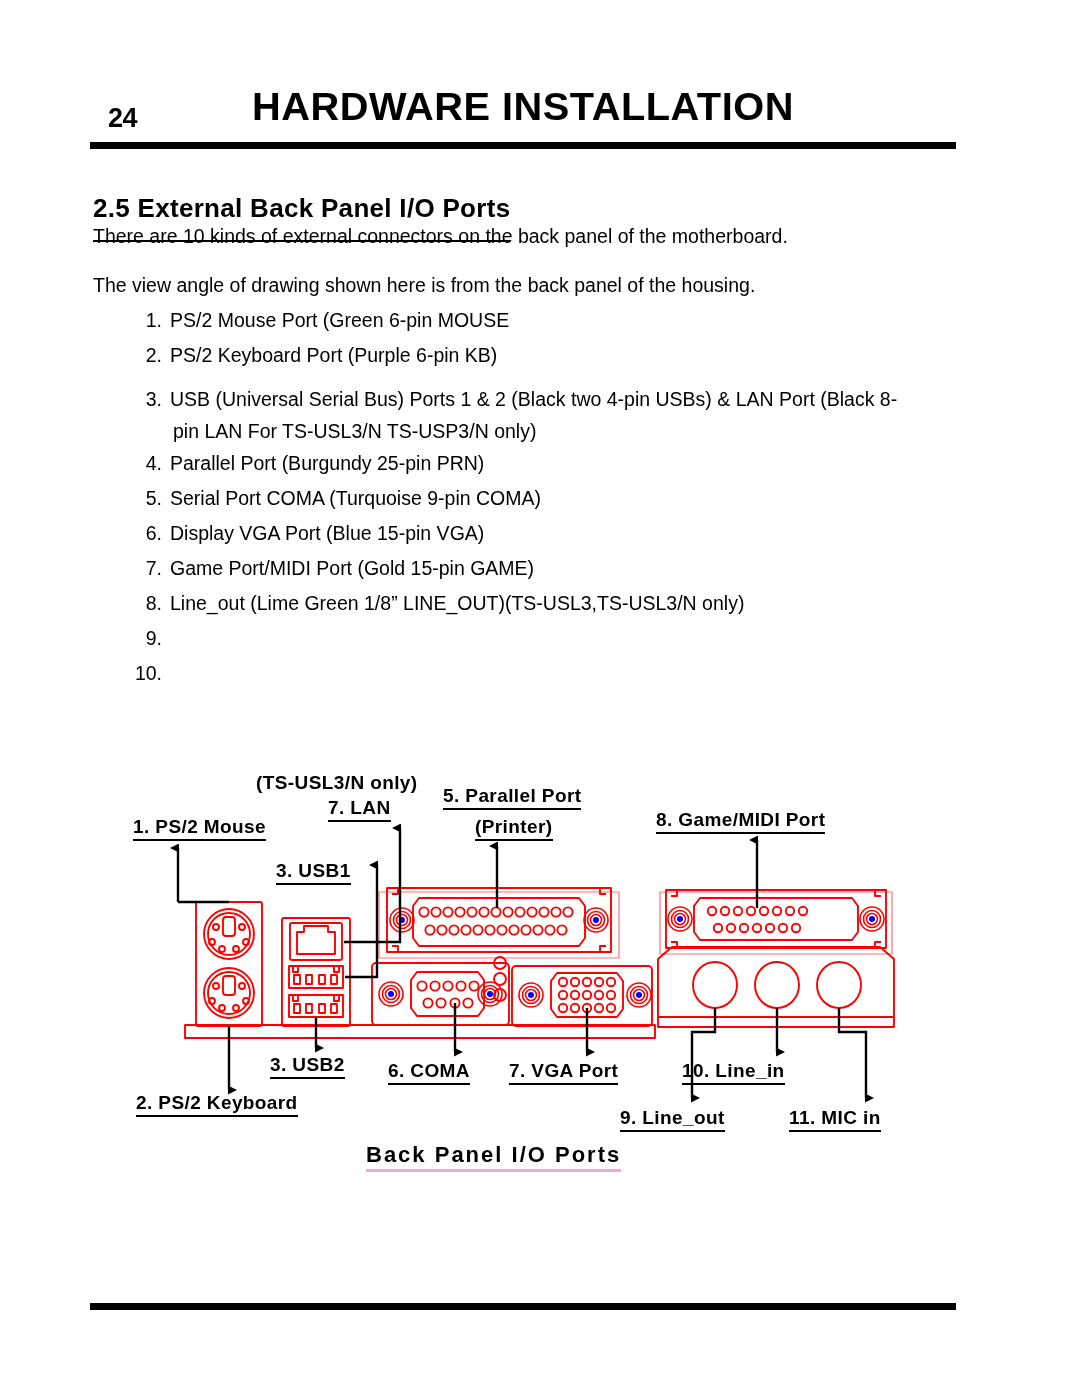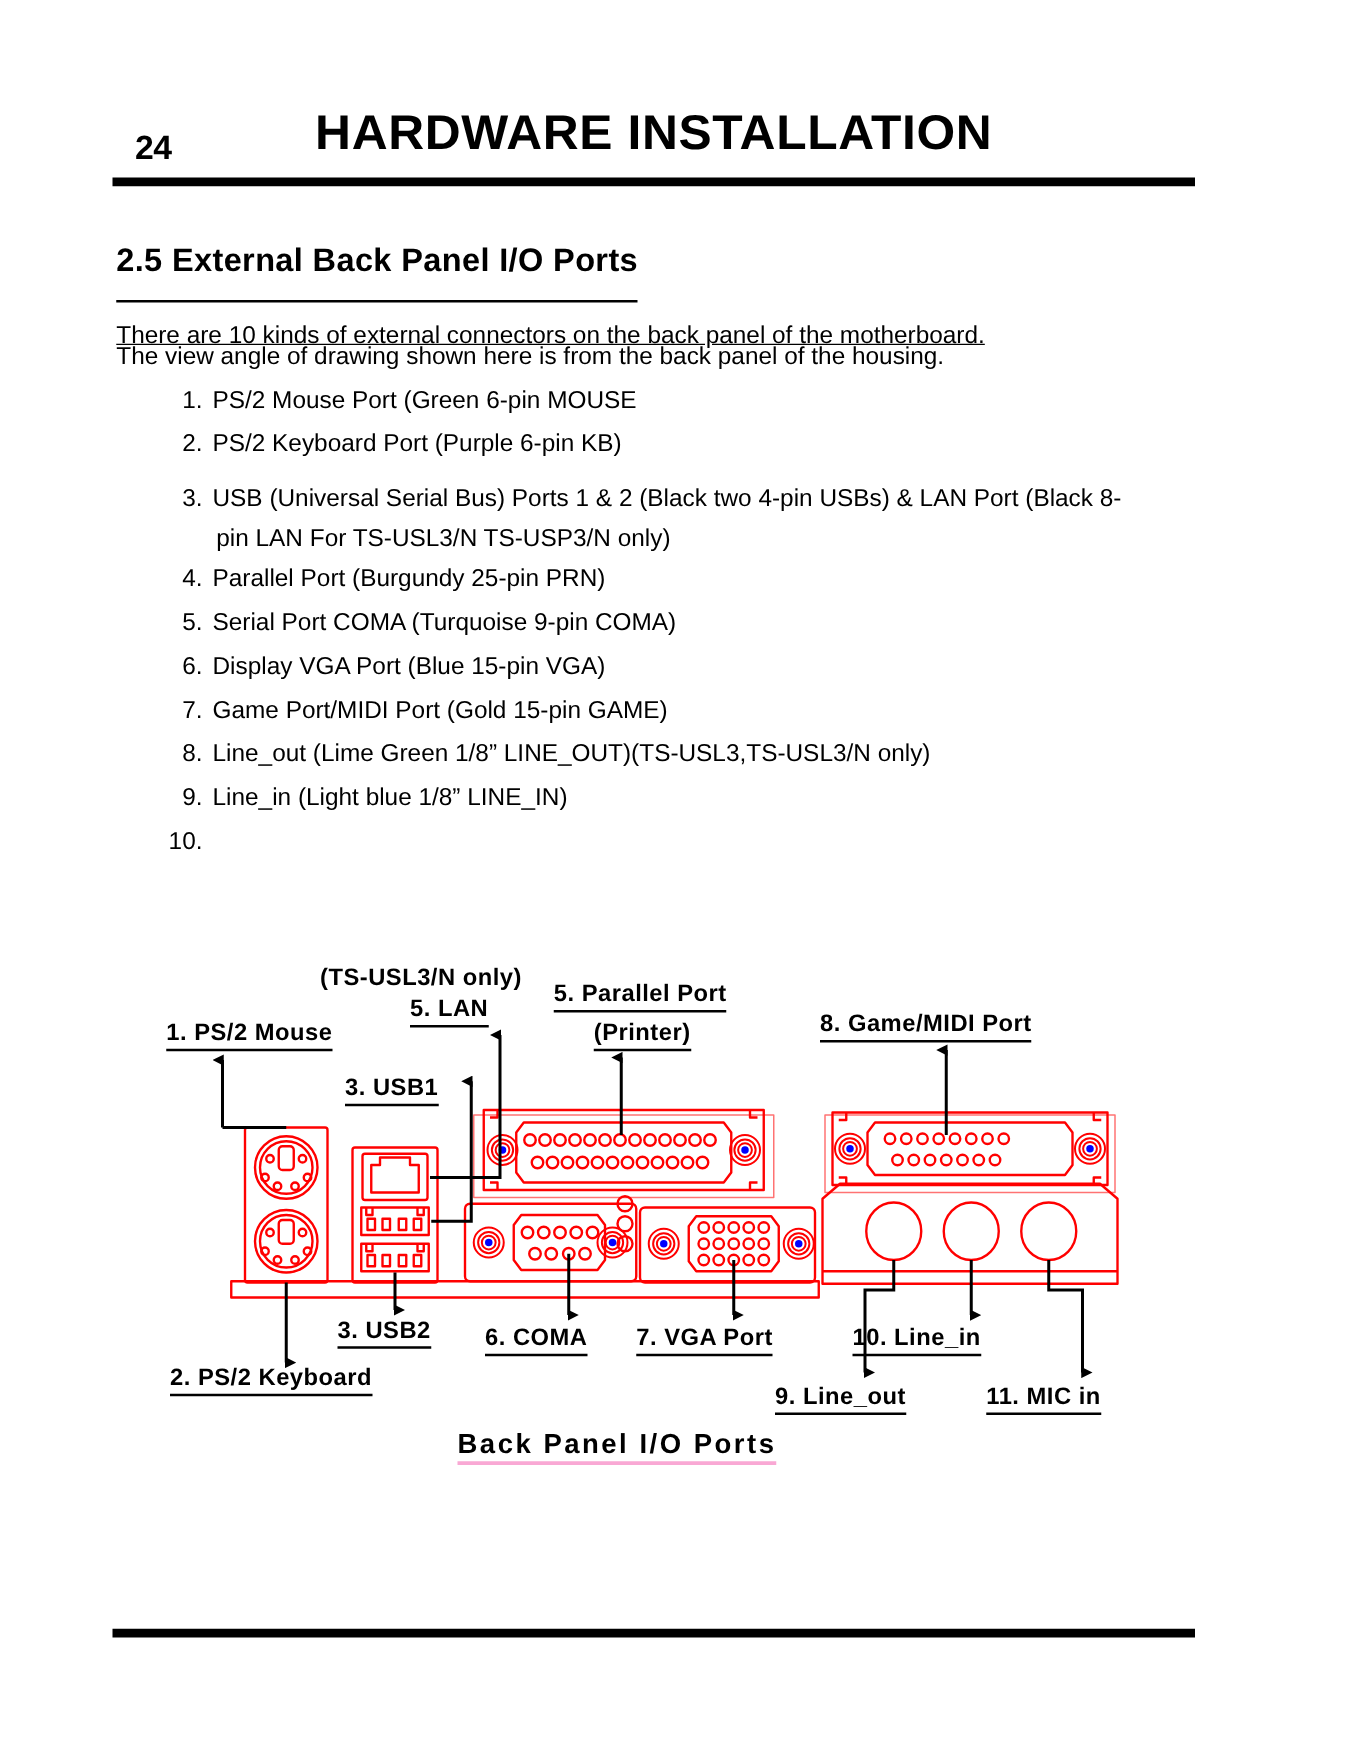--- a/index.html
+++ b/index.html
@@ -68,21 +68,21 @@
   }
 
   
   .intro {
     position: absolute;
     left: 93px;
     width: 880px;
     font-size: 19.5px;
     line-height: 21px;
   }
-  .intro.line1 { top: 258px; text-decoration: underline; }
+  .intro.line1 { top: 226px; }
   .intro.line2 { top: 275px; }
 
   .port-list {
     position: absolute;
     left: 93px;
     top: 310px;
     width: 900px;
     font-size: 19.5px;
     line-height: 21px;
   }
@@ -199,34 +199,33 @@
   <div class="port-item">
     <span class="num">7.</span>
     <span class="txt"> Game Port/MIDI Port (Gold 15-pin GAME)</span>
   </div>
   <div class="port-item">
     <span class="num">8.</span>
     <span class="txt">Line_out (Lime Green 1/8” LINE_OUT)(TS-USL3,TS-USL3/N only)</span>
   </div>
   <div class="port-item">
     <span class="num">9.</span>
-    <span class="txt">Line_in (Light blue 1/8” LINE_IN)</span>
   </div>
   <div class="port-item">
     <span class="num">10.</span>
   </div>
 </div>
 
 <div class="figure">
 
   <div class="fig-label u" style="left:133px; top:56px;">1. PS/2 Mouse</div>
 
   <div class="fig-label" style="left:256px; top:12px;text-align:right;">(TS-USL3/N only)</div>
 
-  <div class="fig-label u" style="left:328px; top:37px;">5. LAN</div>
+  <div class="fig-label u" style="left:328px; top:37px;">7. LAN</div>
 
   <div class="fig-label u" style="left:276px; top:100px;">3. USB1</div>
 
   <div class="fig-label u" style="left:443px; top:25px;">5. Parallel Port</div>
 
   <div class="fig-label u" style="left:475px; top:56px;">(Printer)</div>
 
   <div class="fig-label u" style="left:656px; top:49px;">8. Game/MIDI Port</div>
 
   <div class="fig-label u" style="left:270px; top:294px;">3. USB2</div>

